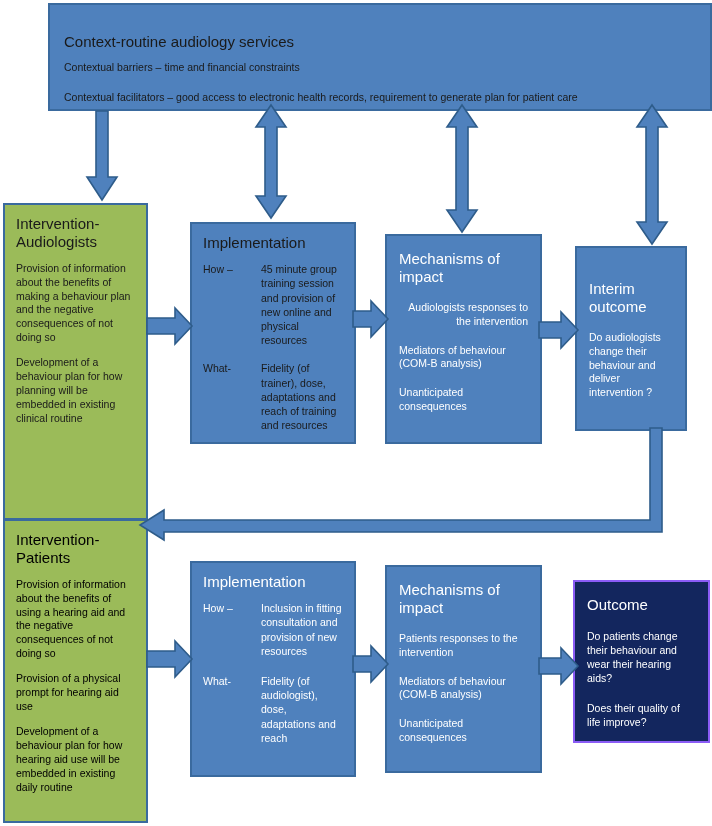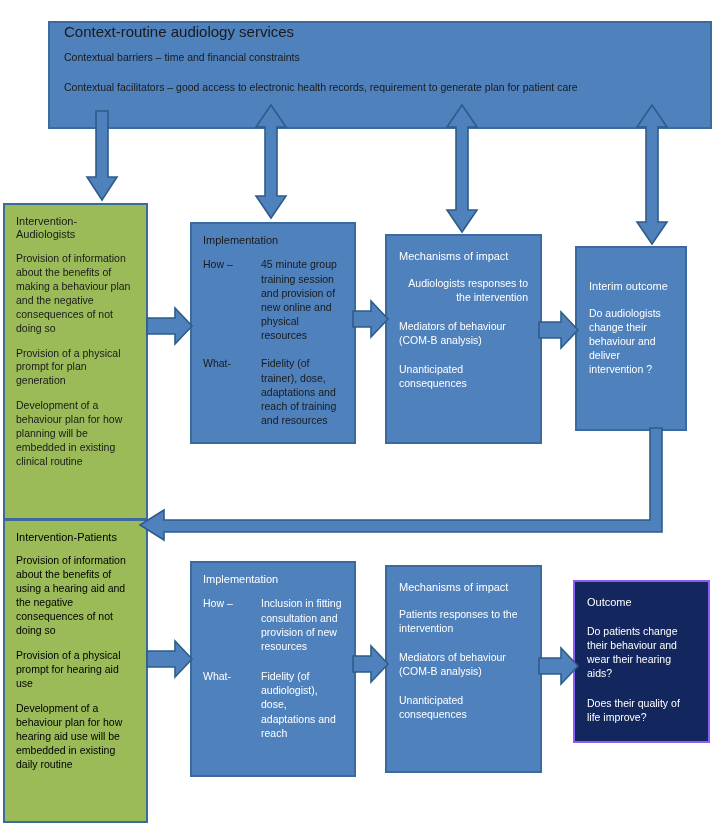--- a/index.html
+++ b/index.html
@@ -13,42 +13,42 @@
 
   
   .box{position:absolute;box-sizing:border-box;}
   .blue{background:#4f81bd;border:2px solid #3a6a9e;color:#1a1a1a;}
   .blue.lt{color:#ffffff;}
   .green{background:#9bbb59;border:2px solid #3a6a9e;}
   .green.dark-txt{color:#1a1a1a;}
   .green.light-txt{color:#000000;}
   .navy{background:#13265e;border:2px solid #8b5cf6;color:#ffffff;}
 
-  .title{font-size:11px;line-height:1.22;margin:0 0 10px 0;font-weight:400;}
+  .title{font-size:15px;line-height:1.22;margin:0 0 10px 0;font-weight:400;}
   .title.big{font-size:15px;}
   .para{font-size:10.5px;line-height:1.33;margin:0 0 11px 0;}
   .para:last-child{margin-bottom:0;}
 
   
   .row2{display:flex;font-size:10.5px;line-height:1.35;margin-bottom:12px;}
   .row2 .lbl{flex:0 0 58px;}
   .row2 .val{flex:1;}
 
   
   .arr{position:absolute;}
   .arr svg{display:block;overflow:visible;}
 
   .pad{padding:10px 11px;}
 </style>
 </head>
 <body>
 
 <div class="stage">
 
-  <div class="box blue pad" style="left:48px;top:21px;width:664px;height:108px;padding:0 14px;">
+  <div class="box blue pad" style="left:48px;top:3px;width:664px;height:108px;padding:28px 14px;">
     <div class="title big">Context-routine audiology services</div>
     <div class="para" style="margin-top:8px;margin-bottom:16px;">Contextual barriers – time and financial constraints</div>
     <div class="para">Contextual facilitators – good access to electronic health records, requirement to generate plan for patient care</div>
   </div>
 
   <div class="arr" style="left:86px;top:111px;">
     <svg width="32" height="90" viewBox="0 0 32 90">
       <polygon points="10,0 22,0 22,66 31,66 16,89 1,66 10,66" fill="#4f81bd" stroke="#2e5c8a" stroke-width="1.6"></polygon>
     </svg>
   </div>
@@ -67,21 +67,20 @@
 
   <div class="arr" style="left:636px;top:105px;">
     <svg width="32" height="140" viewBox="0 0 32 140">
       <polygon points="16,0 31,22 22,22 22,117 31,117 16,139 1,117 10,117 10,22 1,22" fill="#4f81bd" stroke="#2e5c8a" stroke-width="1.6"></polygon>
     </svg>
   </div>
 
   <div class="box green dark-txt pad" style="left:3px;top:203px;width:145px;height:317px;">
     <div class="title">Intervention-Audiologists</div>
     <div class="para">Provision of information about the benefits of making a behaviour plan and the negative consequences of not doing so</div>
-    <div class="para">Provision of a physical prompt for plan generation</div>
     <div class="para">Development of a behaviour plan for how planning will be embedded in existing clinical routine</div>
   </div>
 
   <div class="box green light-txt pad" style="left:3px;top:519px;width:145px;height:304px;">
     <div class="title">Intervention-Patients</div>
     <div class="para">Provision of information about the benefits of using a hearing aid and the negative consequences of not doing so</div>
     <div class="para">Provision of a physical prompt for hearing aid use</div>
     <div class="para">Development of a behaviour plan for how hearing aid use will be embedded in existing daily routine</div>
   </div>
 

